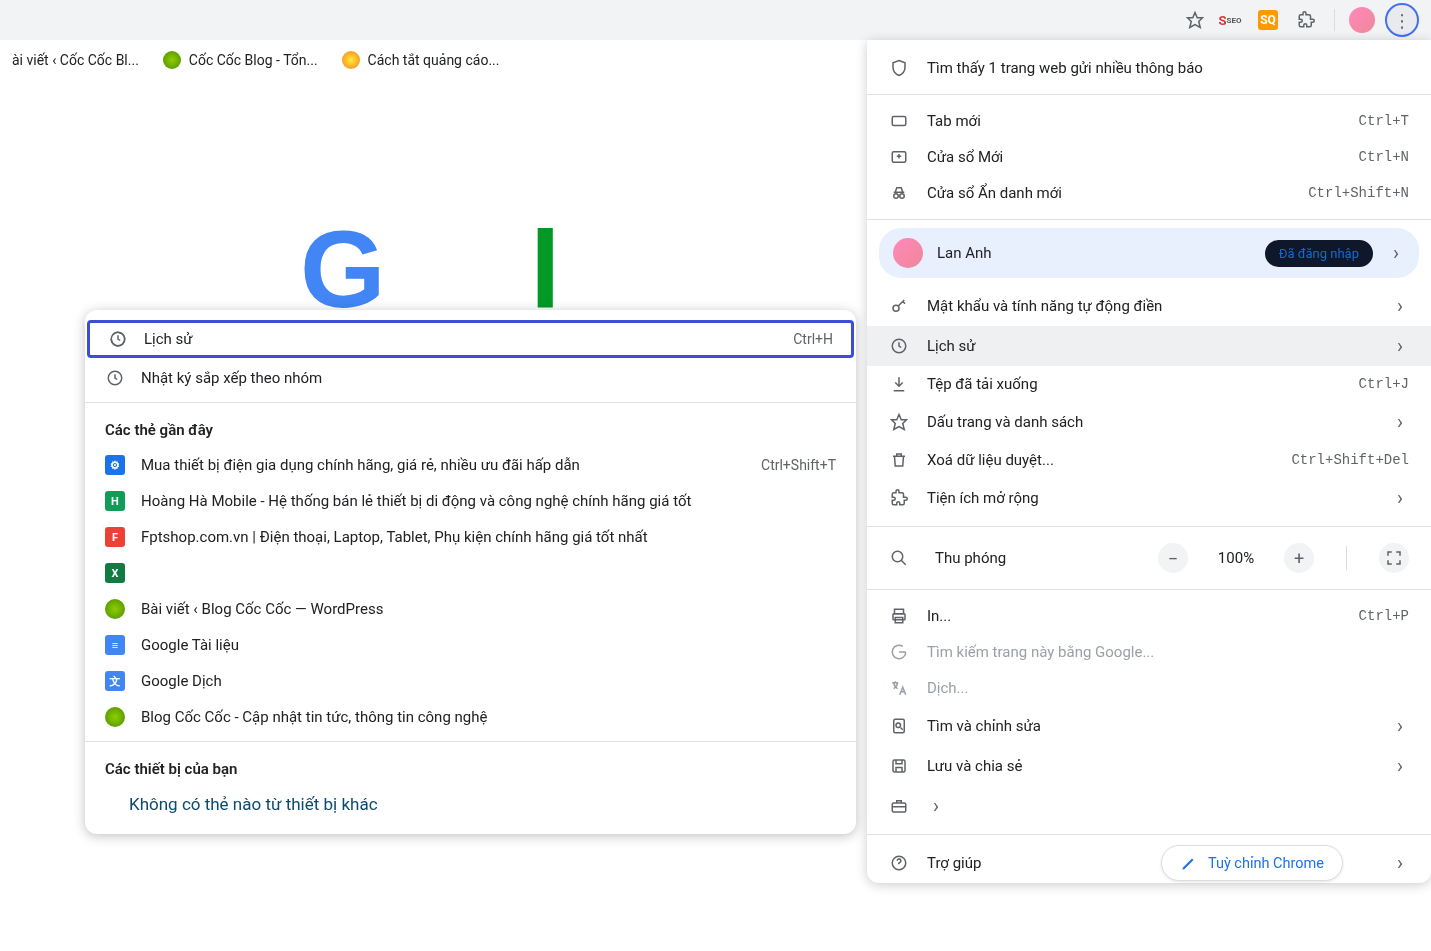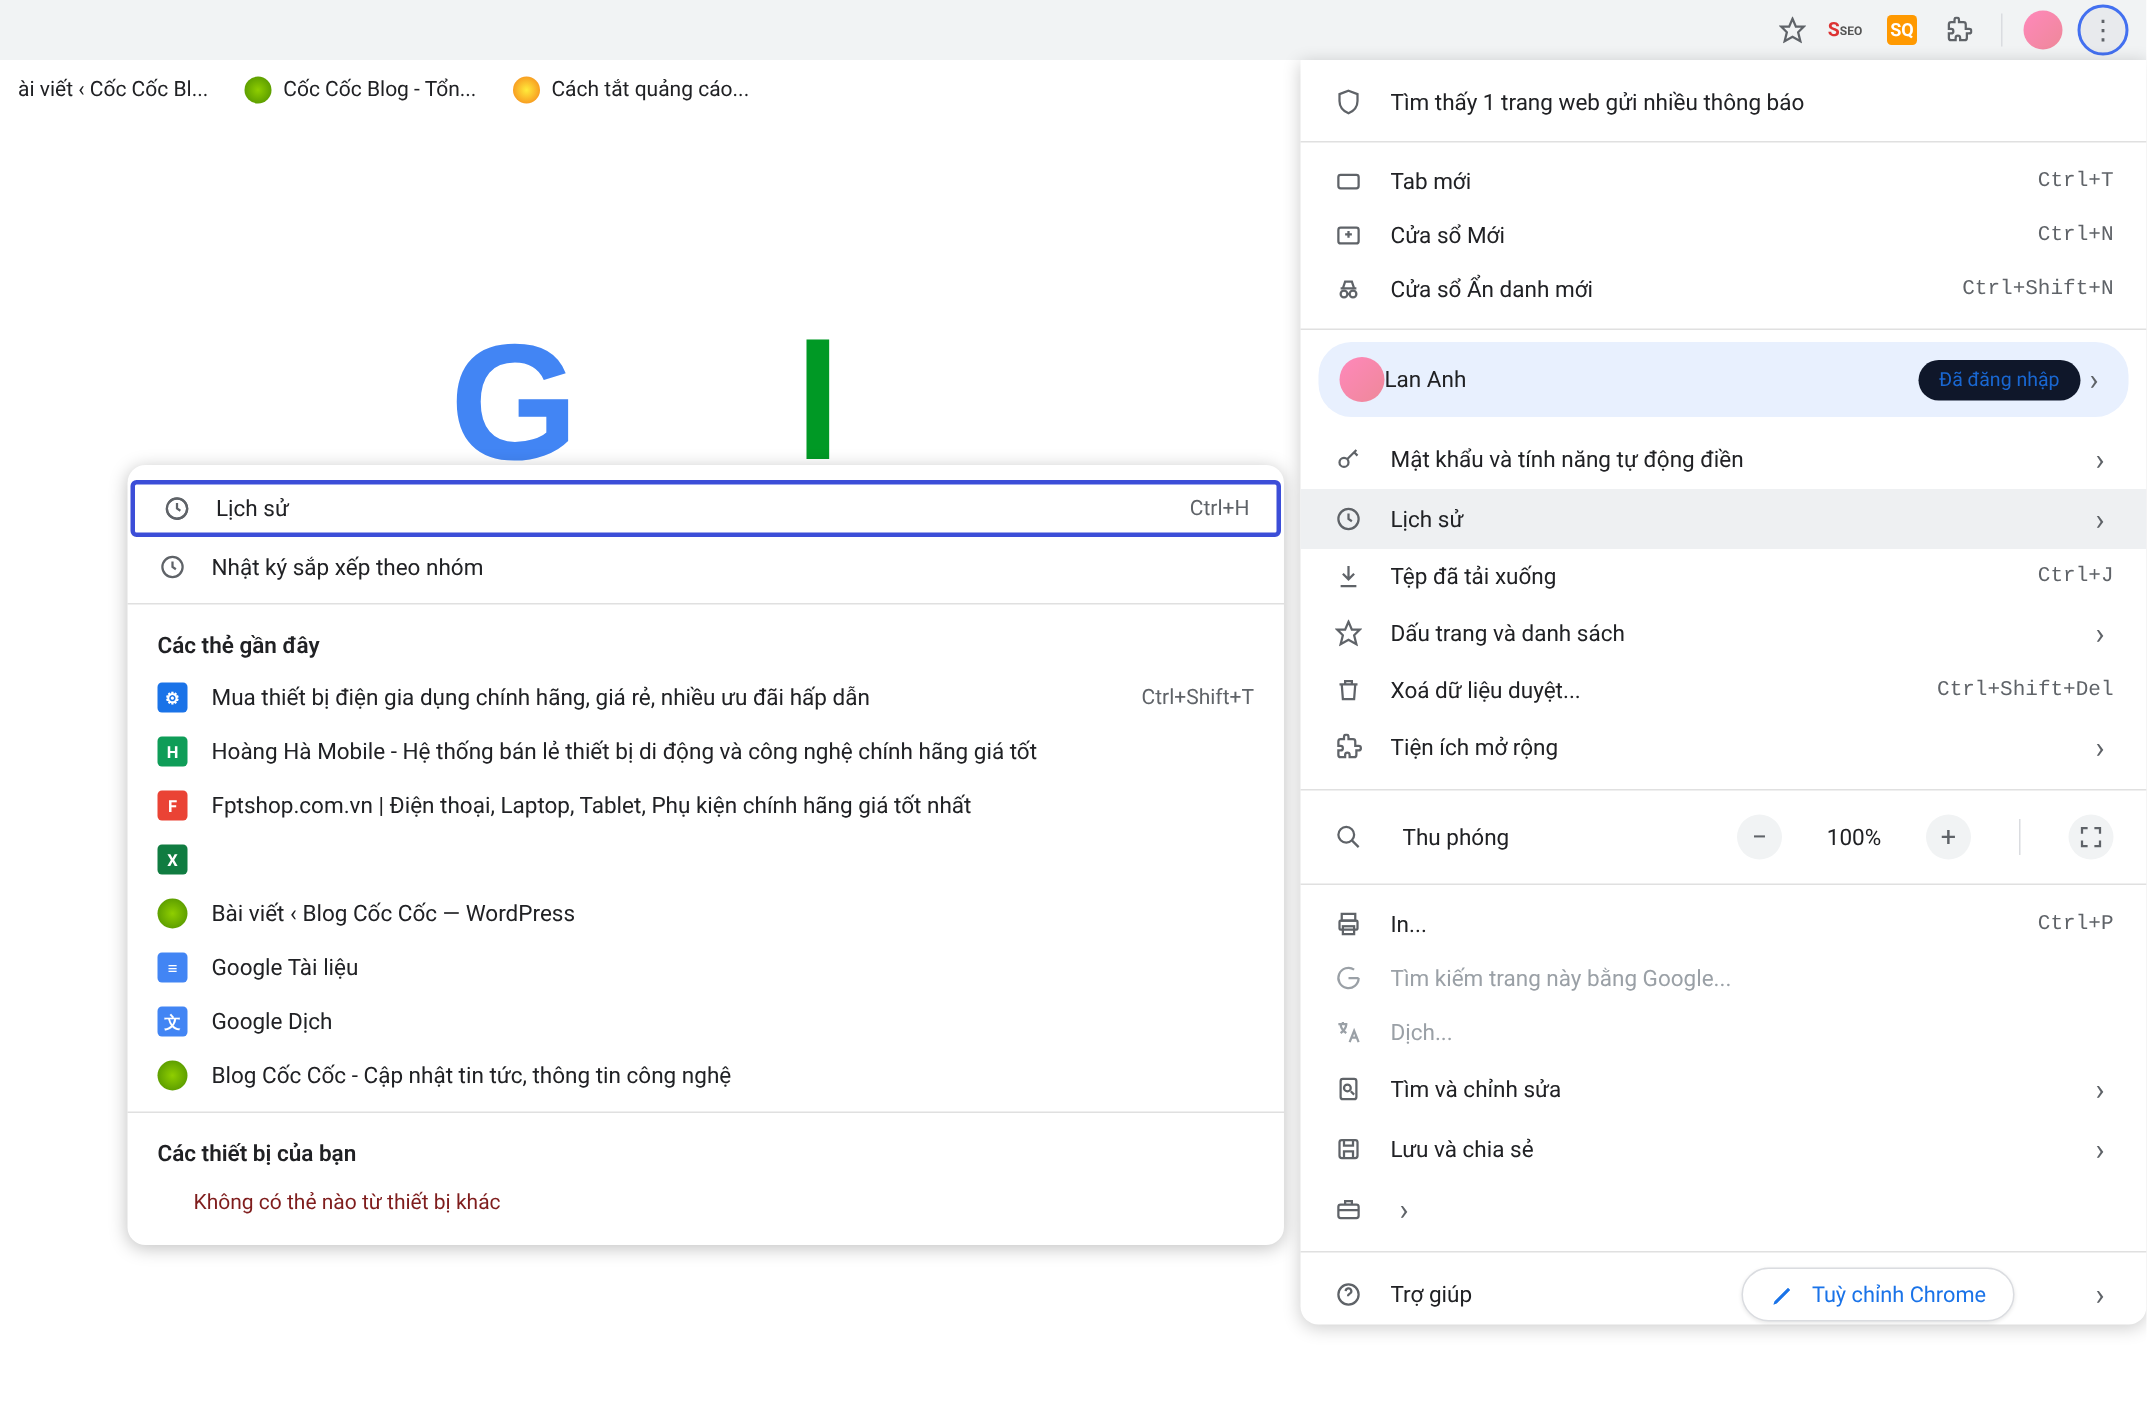--- a/index.html
+++ b/index.html
@@ -33,42 +33,42 @@
 
 
 .history-panel { position: absolute; left: 85px; top: 310px; width: 771px; background: #fff; border-radius: 12px; box-shadow: 0 2px 12px rgba(0,0,0,.25); padding: 8px 0; }
 .hp-sec-title { padding: 12px 20px 8px; font-size: 15px; font-weight: 600; color: #202124; }
 .hp-item { display: flex; align-items: center; padding: 8px 20px; gap: 16px; cursor: pointer; }
 .hp-item.highlighted { border: 3px solid #3c4ed8; border-radius: 4px; margin: 2px; padding: 6px 18px; }
 .hp-icon { width: 20px; height: 20px; display: flex; align-items: center; justify-content: center; color: #5f6368; flex-shrink: 0; }
 .hp-label { flex: 1; font-size: 15px; color: #202124; }
 .hp-shortcut { color: #5f6368; font-size: 14px; }
 .hp-divider { height: 1px; background: #e0e0e0; margin: 6px 0; }
-.hp-empty { padding: 8px 20px 12px 44px; color: #7f1d1d; font-size: 14px; }
+.hp-empty { padding: 8px 20px 12px 44px; color: #0c4a6e; font-size: 17px; }
 .fav { width: 20px; height: 20px; border-radius: 3px; display: flex; align-items: center; justify-content: center; font-size: 11px; font-weight: bold; color: #fff; }
 .fav-blue { background: #1a73e8; }
 .fav-green { background: #0f9d58; color: #fff; }
 .fav-orange { background: #ea4335; }
 .fav-xlsx { background: #107c41; }
 .fav-coc { background: radial-gradient(circle,#8fce00,#4a8c00); border-radius: 50%; }
 .fav-docs { background: #4285f4; }
 .fav-trans { background: #4285f4; }
 
 
 .chrome-menu { position: absolute; right: 0; top: 40px; width: 564px; background: #fff; box-shadow: 0 2px 12px rgba(0,0,0,.2); border-bottom-left-radius: 12px; border-bottom-right-radius: 12px; padding: 10px 0 0 0; }
 .cm-item { display: flex; align-items: center; padding: 8px 22px; gap: 18px; cursor: pointer; min-height: 36px; }
 .cm-item:hover, .cm-item.hovered { background: #eef0f2; }
 .cm-icon { width: 20px; height: 20px; display: flex; align-items: center; justify-content: center; color: #5f6368; flex-shrink: 0; }
 .cm-label { flex: 1; font-size: 15px; color: #202124; }
 .cm-shortcut { color: #5f6368; font-size: 14px; font-family: Liberation Mono, monospace; }
 .cm-faded .cm-label, .cm-faded .cm-icon { color: #9aa0a6; }
 .cm-divider { height: 1px; background: #e0e0e0; margin: 8px 0; }
 .cm-chevron { color: #5f6368; width: 18px; text-align: center; }
 .cm-chevron::before { content: "\203A"; font-size: 20px; }
-.cm-user { display: flex; align-items: center; margin: 8px 12px; padding: 10px 14px; background: #e8f0fe; border-radius: 22px; cursor: pointer; }
+.cm-user { display: flex; align-items: center; margin: 8px 12px; padding: 10px 14px; background: #e8f0fe; border-radius: 22px; gap: 14px; cursor: pointer; }
 .cm-user .avatar { width: 30px; height: 30px; }
 .cm-user-name { flex: 1; font-size: 15px; color: #202124; }
 .cm-user-badge { background: #0f172a; color: #1967d2; padding: 6px 14px; border-radius: 14px; font-size: 13px; }
 .cm-zoom { display: flex; align-items: center; padding: 8px 22px; gap: 26px; }
 .cm-zoom-label { flex: 1; font-size: 15px; }
 .cm-zoom-btn { width: 30px; height: 30px; border-radius: 50%; background: #f1f3f4; display: flex; align-items: center; justify-content: center; color: #5f6368; font-size: 18px; cursor: pointer; }
 .cm-zoom-val { font-size: 15px; min-width: 44px; text-align: center; }
 .cm-zoom-div { width: 1px; height: 24px; background: #dadce0; margin: 0 6px; }
 .cm-fullscreen { width: 30px; height: 30px; border-radius: 50%; background: #f1f3f4; display: flex; align-items: center; justify-content: center; cursor: pointer; color: #5f6368; }
 

